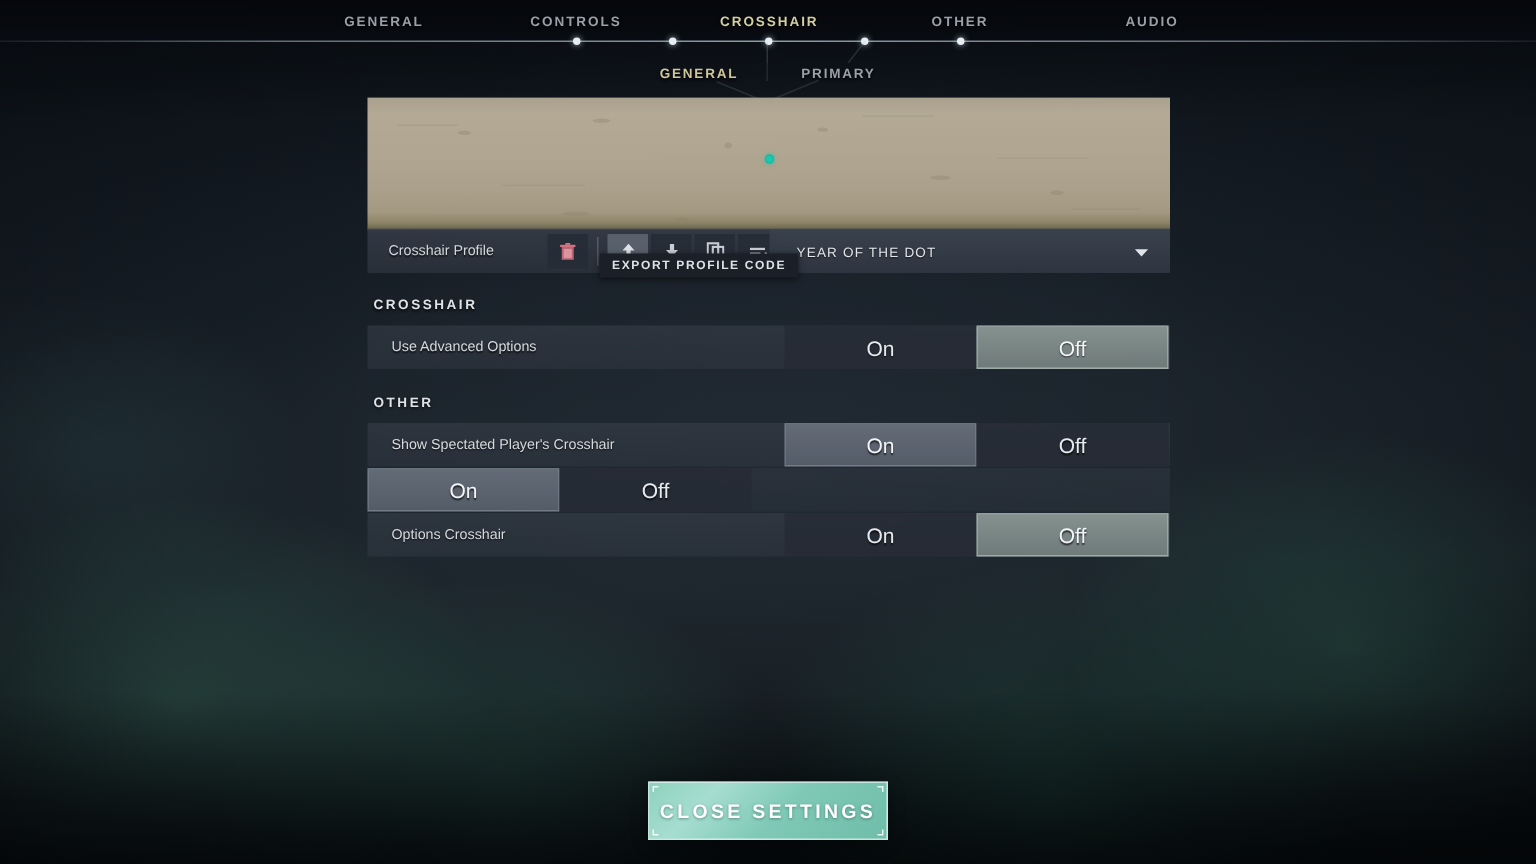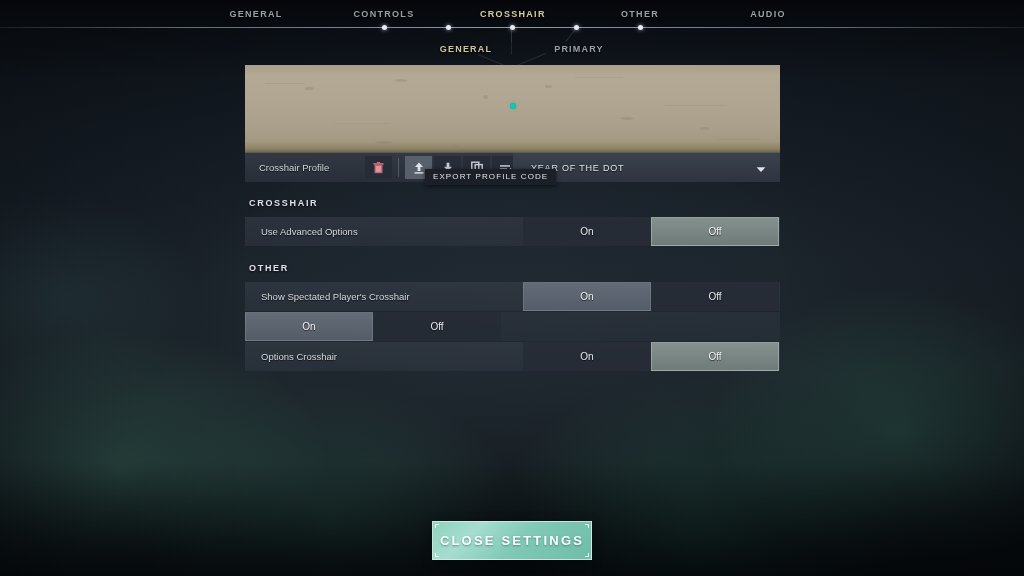--- a/index.html
+++ b/index.html
@@ -107,23 +107,23 @@
     background:linear-gradient(to bottom, rgba(58,66,78,0.95), rgba(46,53,64,0.95));
     display:flex; align-items:center; cursor:pointer;gap:44px;
   }
   #dropdown-value {
     font-size:9px; letter-spacing:0.8px; color:#e2e6ea; padding-left:18px; flex:1;
     text-shadow:0 1px 1px rgba(0,0,0,0.6);
   }
   #dropdown-caret { margin-right:14px; }
 
   #tooltip {
-    position:absolute; left:180px; top:16px; z-index:20;
+    position:absolute; left:155px; top:16px; z-index:20;
     background:#1b2028; padding:3px 8px 4px 8px;
-    font-size:8px; letter-spacing:1.1px; font-weight:normal; color:#dfe3e8;
+    font-size:8px; letter-spacing:1.1px; font-weight:bold; color:#dfe3e8;
     white-space:nowrap; box-shadow:0 1px 4px rgba(0,0,0,0.6);
   }
 
   
   .section-head {
     font-size:9px; letter-spacing:1.7px; font-weight:bold; color:#dfe3e8;
     padding:16px 0 9px 4px; text-shadow:0 1px 2px rgba(0,0,0,0.8);
   }
 
   
@@ -133,21 +133,21 @@
     margin-bottom:1px;
   }
   .setting-row.alt { background:linear-gradient(to bottom, rgba(52,59,70,0.45), rgba(44,51,61,0.45)); }
   .setting-label {
     flex:1; display:flex; align-items:center; padding-left:16px;
     font-size:9.5px; color:#d6dade; text-shadow:0 1px 1px rgba(0,0,0,0.7);
   }
   .toggle-group { display:flex; width:257px; }
   .toggle-opt {
     width:128px; display:flex; align-items:center; justify-content:center;
-    font-size:10px; color:#e6eaee; cursor:pointer;
+    font-size:14px; color:#e6eaee; cursor:pointer;
     background:rgba(37,43,53,0.80);
     text-shadow:0 1px 1px rgba(0,0,0,0.7);
   }
   .toggle-opt.selected {
     background:linear-gradient(to bottom, rgba(142,155,152,0.90), rgba(118,131,128,0.90));
     border:1px solid rgba(190,205,202,0.45);
     color:#f2f5f7;
   }
   .toggle-opt.sel-dark {
     background:linear-gradient(to bottom, rgba(104,112,124,0.92), rgba(88,96,108,0.92));
@@ -188,21 +188,21 @@
     </div>
   <div id="nav-rule"></div>
 <div class="nav-dot" style="left: 382px;"></div>
     <div class="nav-dot" style="left: 446px;"></div>
     <div class="nav-dot" style="left: 510px;"></div>
     <div class="nav-dot" style="left: 574px;"></div>
     <div class="nav-dot" style="left: 638px;"></div>
   </div>
 <div id="subnav-zone">
     <div class="sub-tab active" style="left: 438px; top: 16px; width: 56px; text-align: center;">GENERAL</div>
-    <div class="sub-tab inactive" style="left: 551px; top: 16px; width: 56px; text-align: center;">PRIMARY</div>
+    <div class="sub-tab inactive" style="left: 531px; top: 16px; width: 56px; text-align: center;">PRIMARY</div>
     <div class="conn" style="left: 512px; top: 0px; width: 14px; height: 1px; opacity: 0.55; transform: rotate(90deg);"></div>
     <div class="conn" style="left: 466px; top: 14px; width: 0px; height: 1px; opacity: 0; transform: rotate(0deg);"></div>
     <div class="conn" style="left: 577px; top: 0px; width: 17.8045px; height: 1px; opacity: 0.45; transform: rotate(128.157deg);"></div>
     <div class="conn" style="left: 478px; top: 26px; width: 36.7696px; height: 1px; opacity: 0.4; transform: rotate(22.3801deg);"></div>
     <div class="conn" style="left: 546px; top: 26px; width: 36.7696px; height: 1px; opacity: 0.4; transform: rotate(157.62deg);"></div>
     <div class="conn" style="left: 512px; top: 14px; width: 12px; height: 1px; opacity: 0.35; transform: rotate(90deg);"></div>
   </div>
 
 <div id="panel">
 

